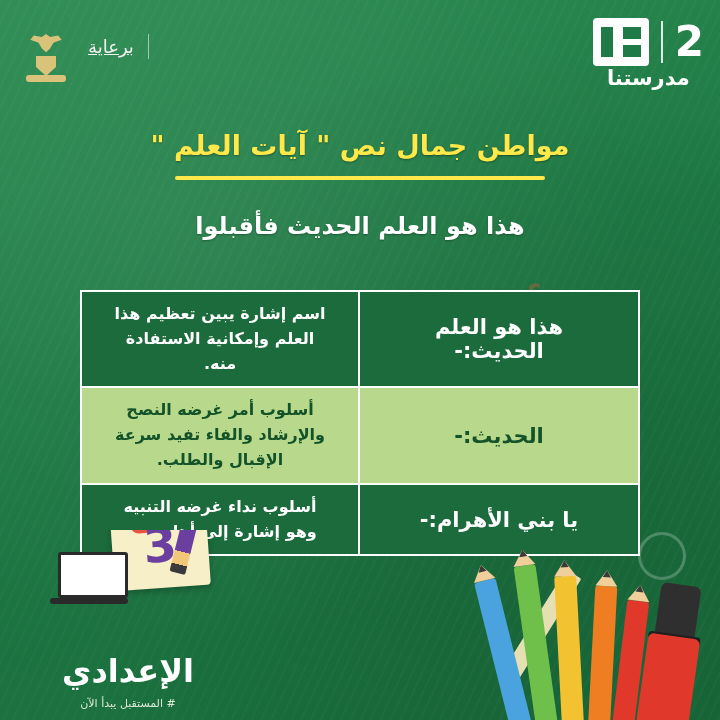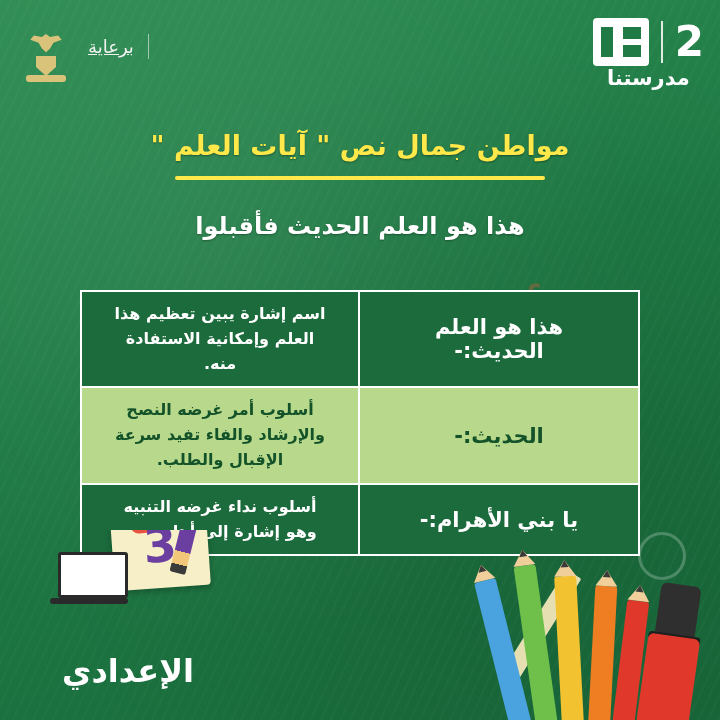--- a/index.html
+++ b/index.html
@@ -266,20 +266,21 @@
       <div class="num">3</div>
     </div>
     <div class="laptop">
       <div class="screen"></div>
       <div class="base"></div>
     </div>
     <div class="pencil-badge"></div>
   </div>
 
   <div class="stage">الإعدادي</div>
+  <div class="tagline"># المستقبل يبدأ الآن</div>
 
   <div class="stationery">
     <div class="scissors"></div>
     <div class="ruler"></div>
 
     <div class="pencil" style="right:188px;background:#4aa3df;transform:rotate(-14deg);">
       <div class="tip"></div>
       <div class="lead"></div>
     </div>
     <div class="pencil" style="right:162px;background:#6ec04a;transform:rotate(-8deg);height:162px;">

